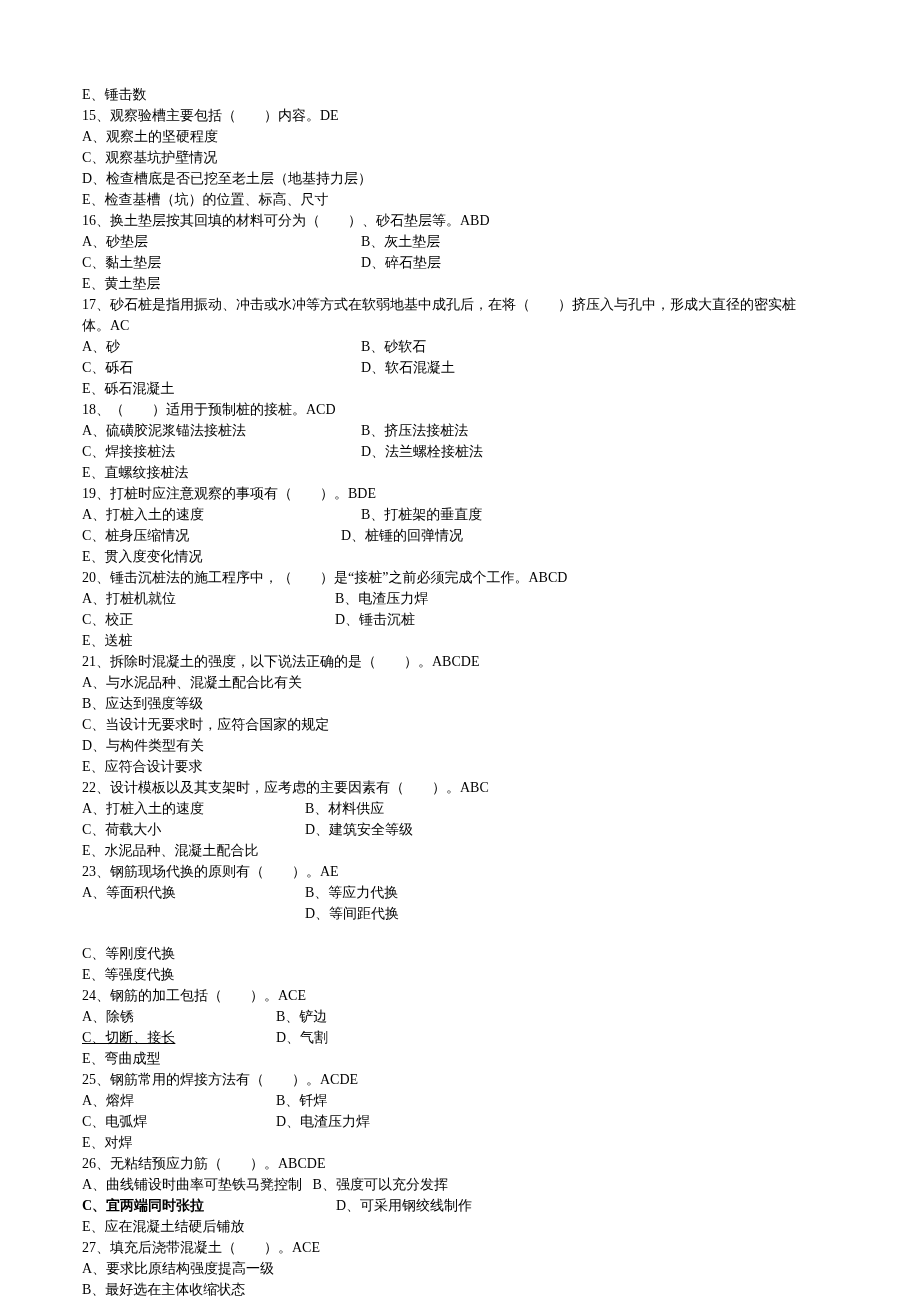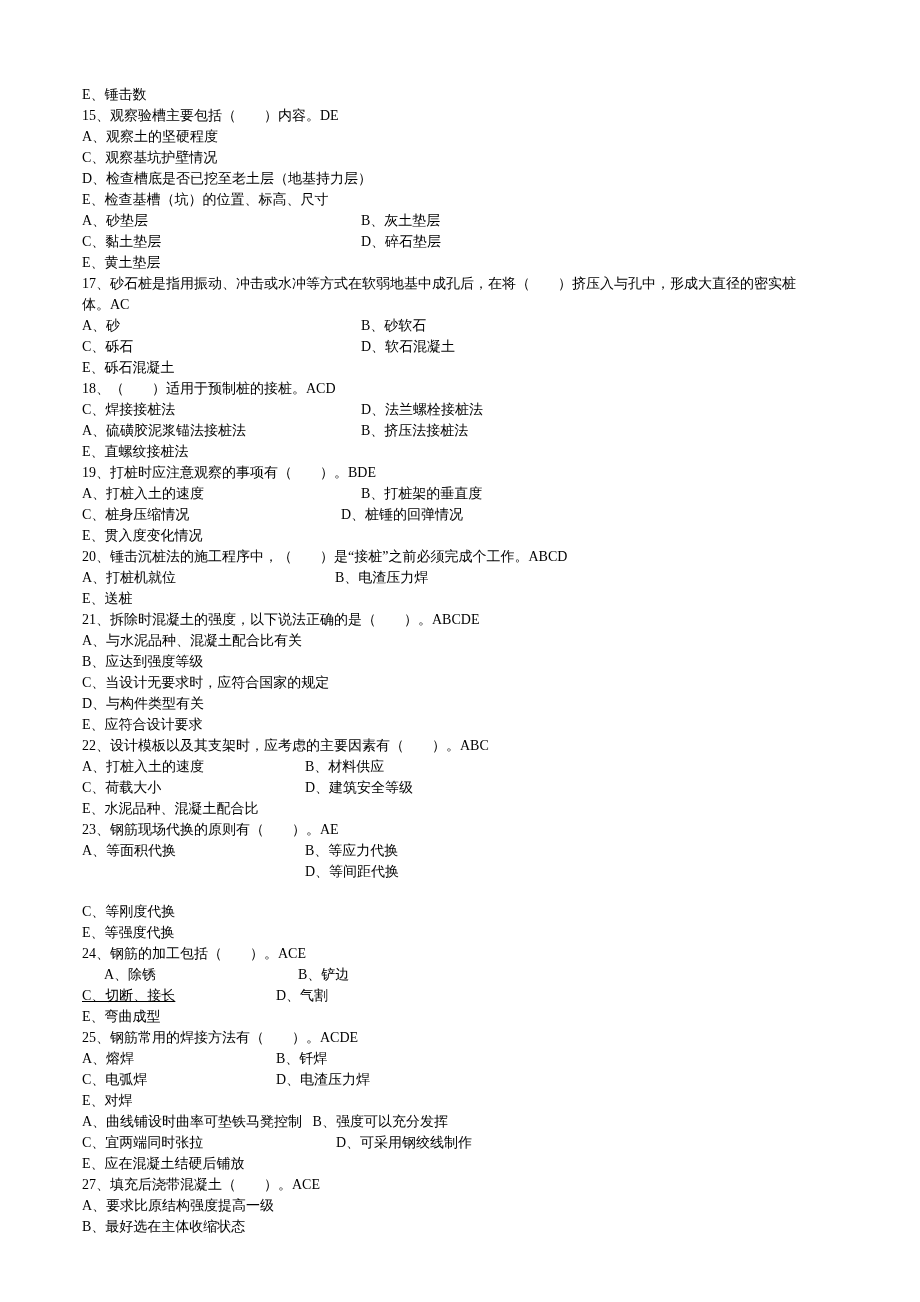--- a/index.html
+++ b/index.html
@@ -33,20 +33,21 @@
 </head>
 <body>
 
 <div class="page" id="page">
     <div class="line">E、锤击数</div>
     <div class="line">15、观察验槽主要包括（        ）内容。DE</div>
     <div class="line">A、观察土的坚硬程度</div>
     <div class="line">C、观察基坑护壁情况</div>
     <div class="line">D、检查槽底是否已挖至老土层（地基持力层）</div>
     <div class="line">E、检查基槽（坑）的位置、标高、尺寸</div>
+    <div class="line">16、换土垫层按其回填的材料可分为（        ）、砂石垫层等。ABD</div>
     <div class="two-col">
       <div class="left">A、砂垫层</div>
       <div class="right">B、灰土垫层</div>
     </div>
     <div class="two-col">
       <div class="left">C、黏土垫层</div>
       <div class="right">D、碎石垫层</div>
     </div>
     <div class="line">E、黄土垫层</div>
     <div class="line">17、砂石桩是指用振动、冲击或水冲等方式在软弱地基中成孔后，在将（        ）挤压入与孔中，形成大直径的密实桩</div>
@@ -55,42 +56,46 @@
       <div class="left">A、砂</div>
       <div class="right">B、砂软石</div>
     </div>
     <div class="two-col">
       <div class="left">C、砾石</div>
       <div class="right">D、软石混凝土</div>
     </div>
     <div class="line">E、砾石混凝土</div>
     <div class="line">18、（        ）适用于预制桩的接桩。ACD</div>
     <div class="two-col">
+      <div class="left">A、硫磺胶泥浆锚法接桩法</div>
+      <div class="right">B、挤压法接桩法</div>
+    </div>
+    <div class="two-col">
       <div class="left">C、焊接接桩法</div>
       <div class="right">D、法兰螺栓接桩法</div>
-    </div>
-    <div class="two-col">
-      <div class="left">A、硫磺胶泥浆锚法接桩法</div>
-      <div class="right">B、挤压法接桩法</div>
     </div>
     <div class="line">E、直螺纹接桩法</div>
     <div class="line">19、打桩时应注意观察的事项有（        ）。BDE</div>
     <div class="two-col">
       <div class="left">A、打桩入土的速度</div>
       <div class="right">B、打桩架的垂直度</div>
     </div>
     <div class="two-col">
       <div class="left" style="width: 250px;">C、桩身压缩情况</div>
       <div class="right">D、桩锤的回弹情况</div>
     </div>
     <div class="line">E、贯入度变化情况</div>
     <div class="line">20、锤击沉桩法的施工程序中，（        ）是“接桩”之前必须完成个工作。ABCD</div>
     <div class="two-col">
       <div class="left" style="width: 244px;">A、打桩机就位</div>
       <div class="right">B、电渣压力焊</div>
+    </div>
+    <div class="two-col">
+      <div class="left" style="width: 244px;">C、校正</div>
+      <div class="right">D、锤击沉桩</div>
     </div>
     <div class="line">E、送桩</div>
     <div class="line">21、拆除时混凝土的强度，以下说法正确的是（        ）。ABCDE</div>
     <div class="line">A、与水泥品种、混凝土配合比有关</div>
     <div class="line">B、应达到强度等级</div>
     <div class="line">C、当设计无要求时，应符合国家的规定</div>
     <div class="line">D、与构件类型有关</div>
     <div class="line">E、应符合设计要求</div>
     <div class="line">22、设计模板以及其支架时，应考虑的主要因素有（        ）。ABC</div>
     <div class="two-col">
@@ -107,40 +112,41 @@
       <div class="left" style="width: 214px;">A、等面积代换</div>
       <div class="right">B、等应力代换</div>
     </div>
     <div class="two-col">
       <div class="left" style="width: 214px; margin-top: 40px;">C、等刚度代换</div>
       <div class="right">D、等间距代换</div>
     </div>
     <div class="line">E、等强度代换</div>
     <div class="line">24、钢筋的加工包括（        ）。ACE</div>
     <div class="two-col">
-      <div class="left" style="width: 185px; margin-left: 22px;">A、除锈</div>
+      <div class="left" style="width: 185px;">A、除锈</div>
       <div class="right">B、铲边</div>
     </div>
     <div class="two-col">
       <div class="left" style="width: 185px; text-decoration: underline;">C、切断、接长</div>
       <div class="right">D、气割</div>
     </div>
     <div class="line">E、弯曲成型</div>
     <div class="line">25、钢筋常用的焊接方法有（        ）。ACDE</div>
     <div class="two-col">
       <div class="left" style="width: 185px;">A、熔焊</div>
       <div class="right">B、钎焊</div>
     </div>
     <div class="two-col">
       <div class="left" style="width: 185px;">C、电弧焊</div>
       <div class="right">D、电渣压力焊</div>
     </div>
     <div class="line">E、对焊</div>
+    <div class="line">26、无粘结预应力筋（        ）。ABCDE</div>
     <div class="line">A、曲线铺设时曲率可垫铁马凳控制   B、强度可以充分发挥</div>
     <div class="two-col">
-      <div class="left" style="width: 245px;">C、宜两端同时张拉</div>
+      <div class="left" style="width: 245px; font-weight: bold;">C、宜两端同时张拉</div>
       <div class="right">D、可采用钢绞线制作</div>
     </div>
     <div class="line">E、应在混凝土结硬后铺放</div>
     <div class="line">27、填充后浇带混凝土（        ）。ACE</div>
     <div class="line">A、要求比原结构强度提高一级</div>
     <div class="line">B、最好选在主体收缩状态</div>
   </div>
 
 </body></html>

